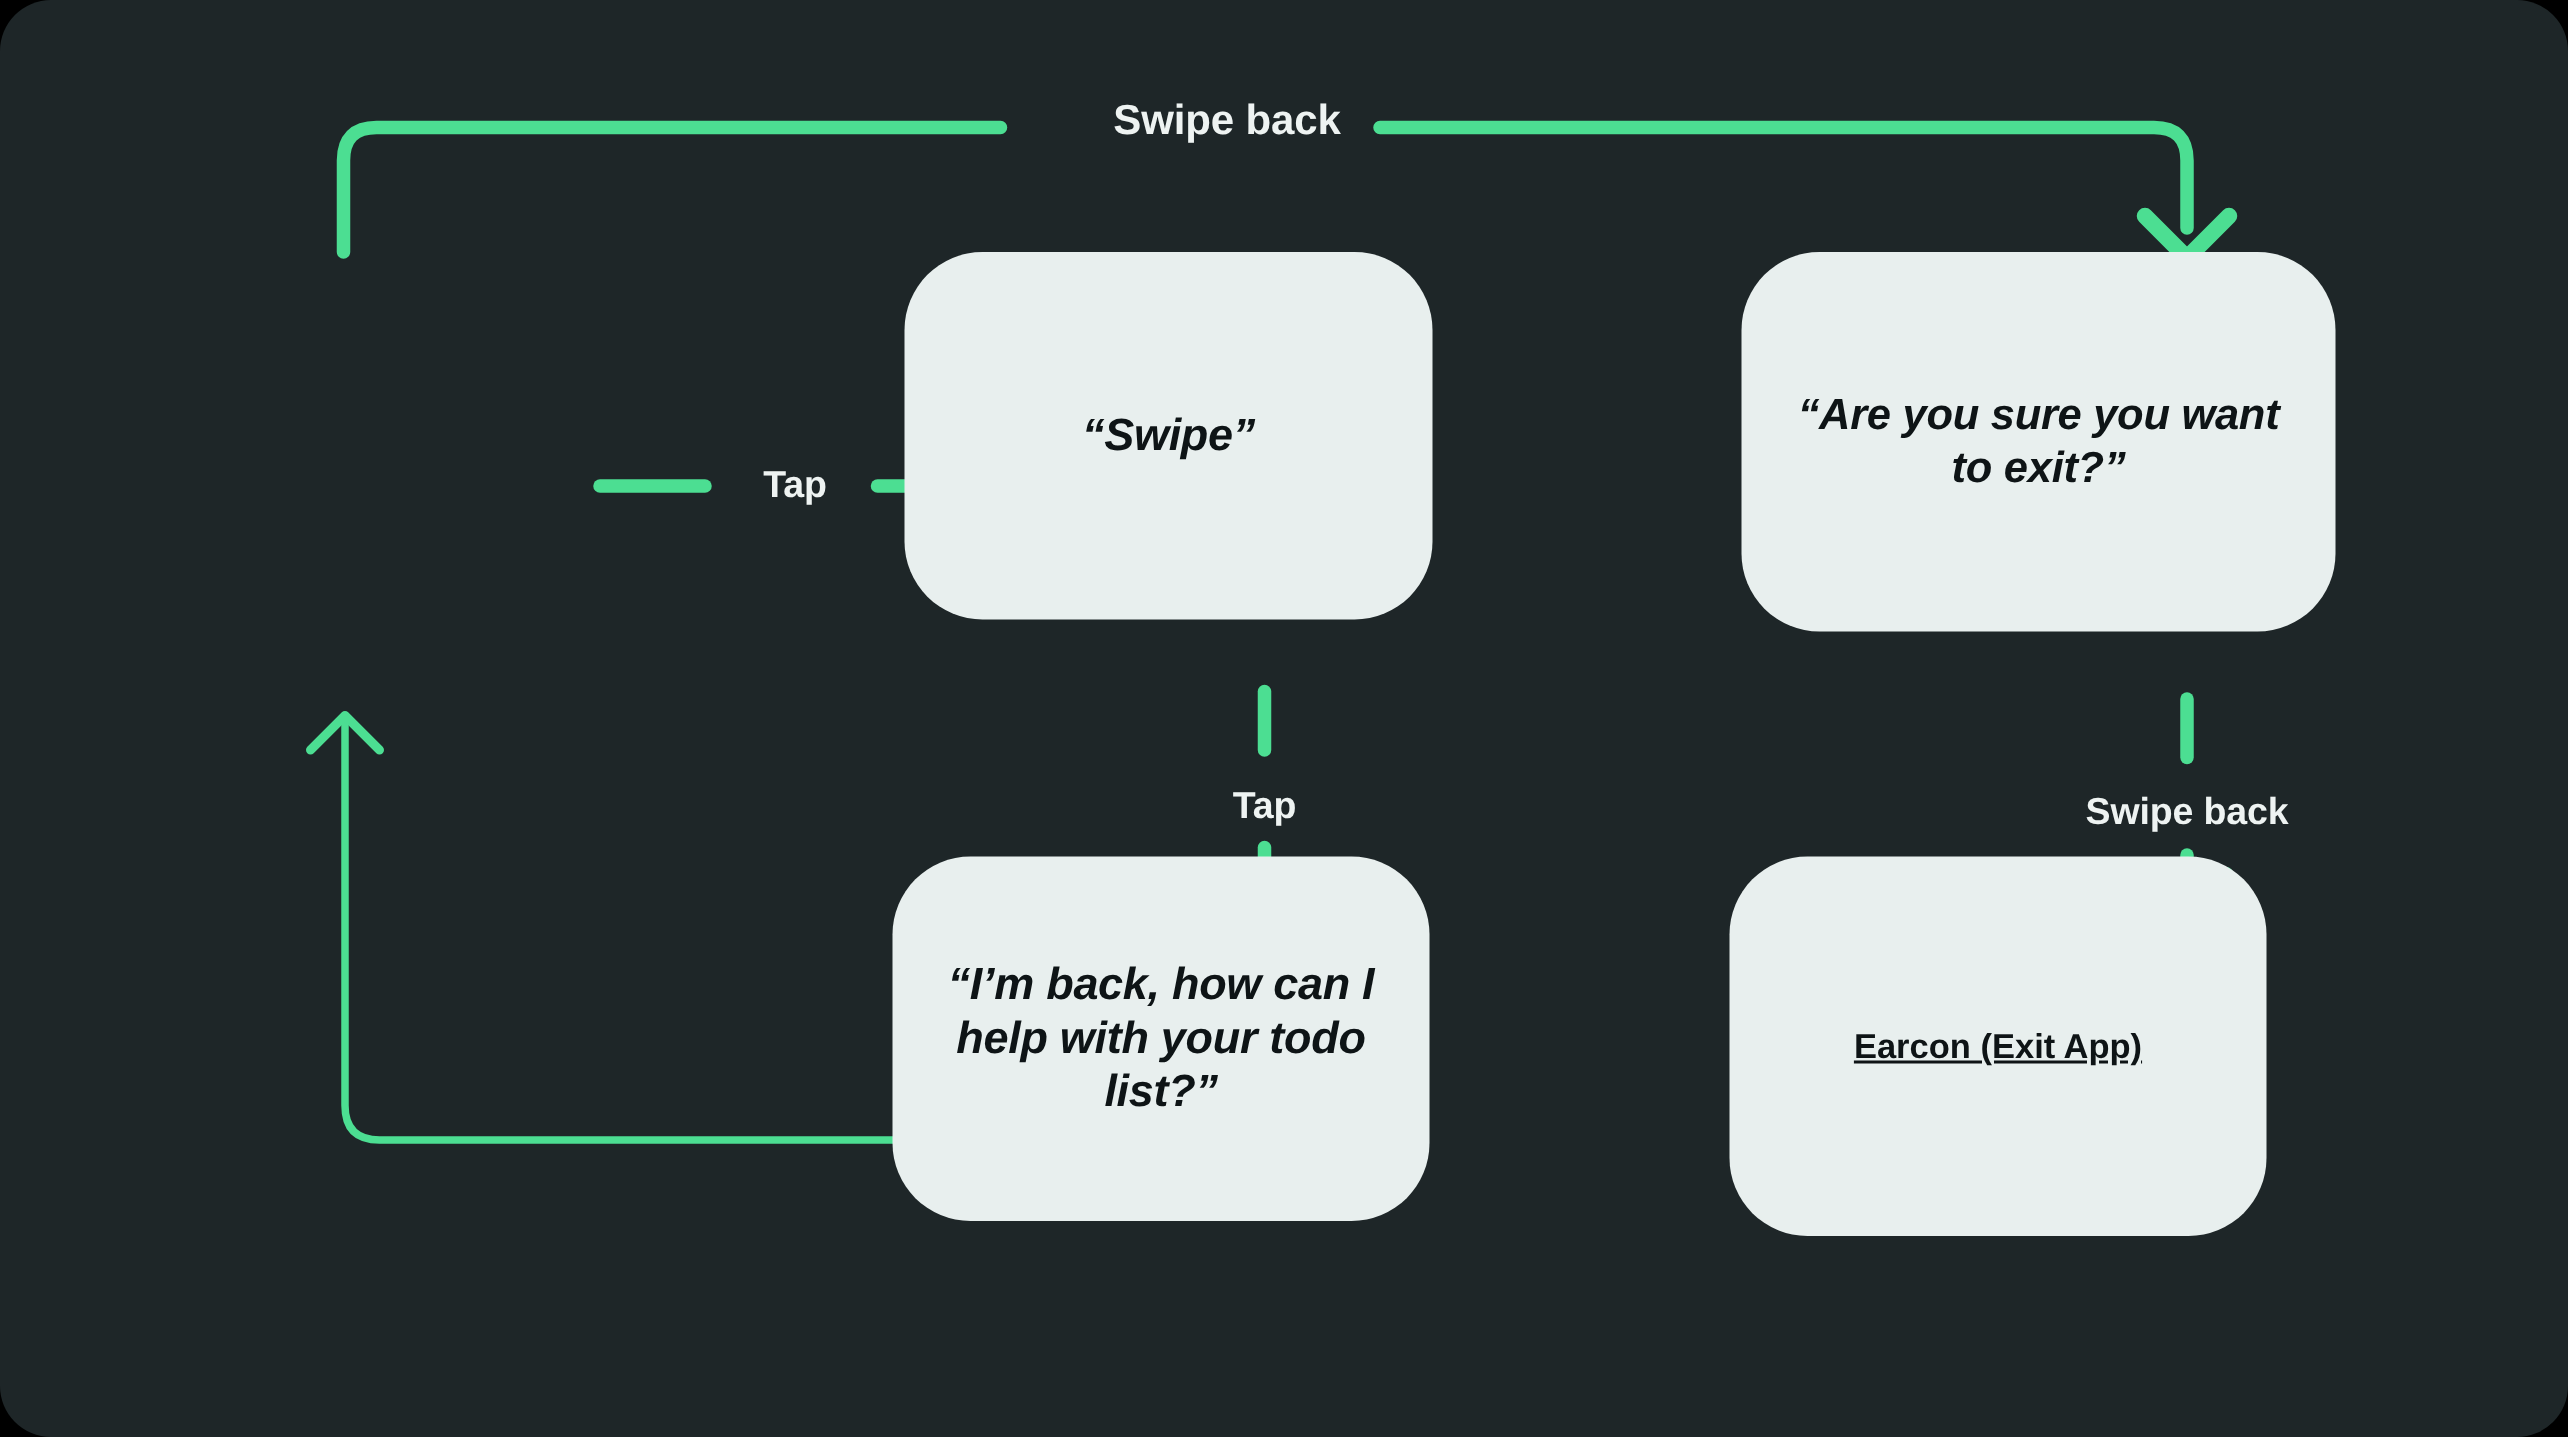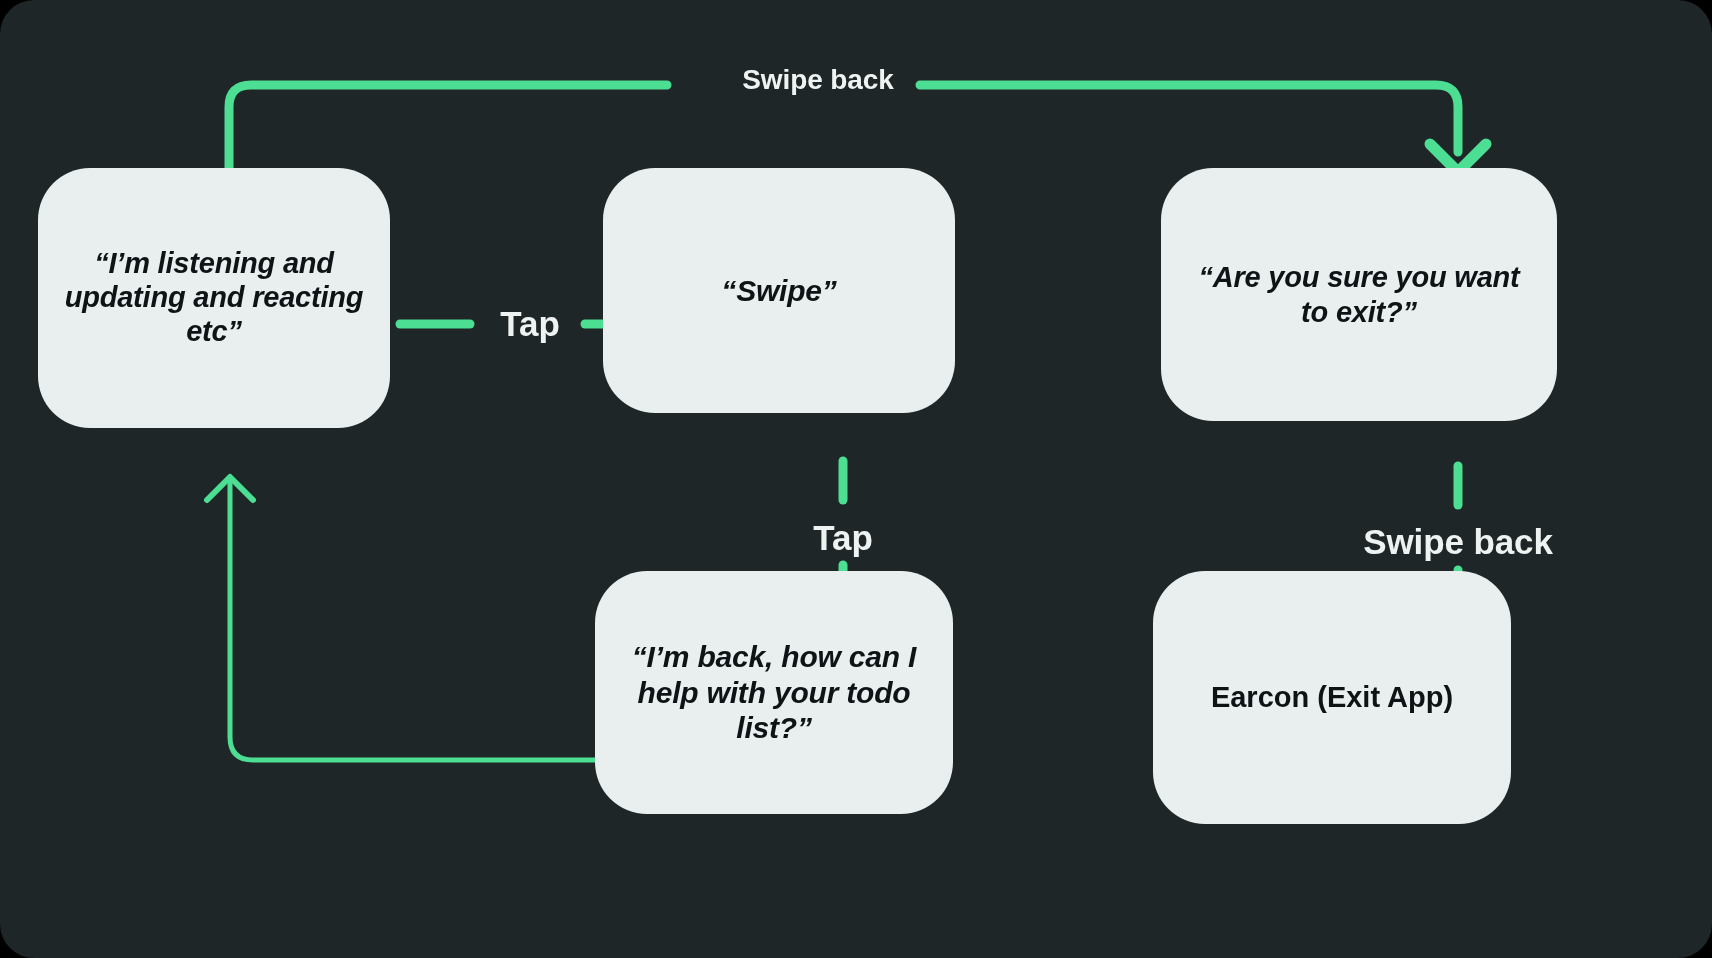--- a/index.html
+++ b/index.html
@@ -62,28 +62,28 @@
   #node-listening { left: 38px;   top: 168px; width: 352px; height: 260px; }
   #node-paused    { left: 603px;  top: 168px; width: 352px; height: 245px; }
   #node-confirm   { left: 1161px; top: 168px; width: 396px; height: 253px; }
   #node-back      { left: 595px;  top: 571px; width: 358px; height: 243px; }
   #node-earcon    { left: 1153px; top: 571px; width: 358px; height: 253px; }
 
   #node-listening .node-text { font-size: 29px; }
   #node-paused .node-text    { font-size: 30px; }
   #node-confirm .node-text   { font-size: 29px; line-height: 1.18; }
   #node-back .node-text      { font-size: 30px; line-height: 1.18; }
-  #node-earcon .node-text    { font-size: 29px; }
+  #node-earcon .node-text    { font-size: 23px; text-decoration: underline; }
 
   
   .edge-label {
     position: absolute;
     color: #EEF3F2;
     font-weight: bold;
-    font-size: 35px;
+    font-size: 25px;
     letter-spacing: -0.1px;
     white-space: nowrap;
     transform: translate(-50%, -50%);
   }
   #label-swipe-top   { left: 818px;  top: 80px;  font-size: 28px; }
   #label-tap-right   { left: 530px;  top: 324px; }
   #label-tap-down    { left: 843px;  top: 538px; }
   #label-swipe-right { left: 1458px; top: 542px; }
 </style>
 </head>
@@ -116,23 +116,20 @@
       <path d="M 1458 570 L 1458 608" fill="none" stroke="#4CDE92" stroke-width="9" stroke-linecap="round"></path>
       <path d="M 1432 583 L 1458 608 L 1484 583" fill="none" stroke="#4CDE92" stroke-width="10" stroke-linecap="round" stroke-linejoin="round"></path>
     </g>
 
     <g>
       <path d="M 645 760 L 253 760 Q 230 760 230 737 L 230 478" fill="none" stroke="#4CDE92" stroke-width="5" stroke-linecap="round"></path>
       <path d="M 207 500 L 230 477 L 253 500" fill="none" stroke="#4CDE92" stroke-width="6" stroke-linecap="round" stroke-linejoin="round"></path>
     </g>
   </svg>
 
-  <div class="node" id="node-listening">
-    <span class="node-text">“I’m listening and updating and reacting etc”</span>
-  </div>
 
   <div class="node" id="node-paused">
     <span class="node-text">“Swipe”</span>
   </div>
 
   <div class="node" id="node-confirm">
     <span class="node-text">“Are you sure you want to exit?”</span>
   </div>
 
   <div class="node" id="node-back">

